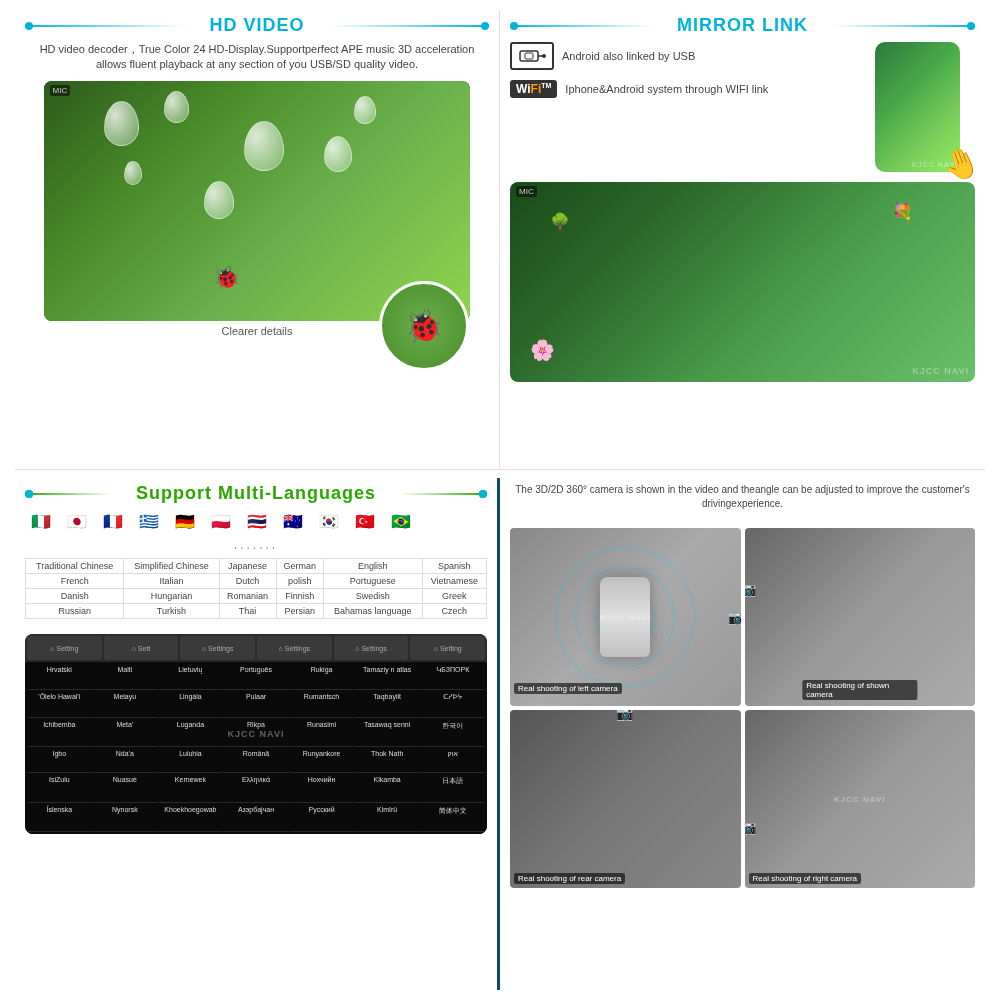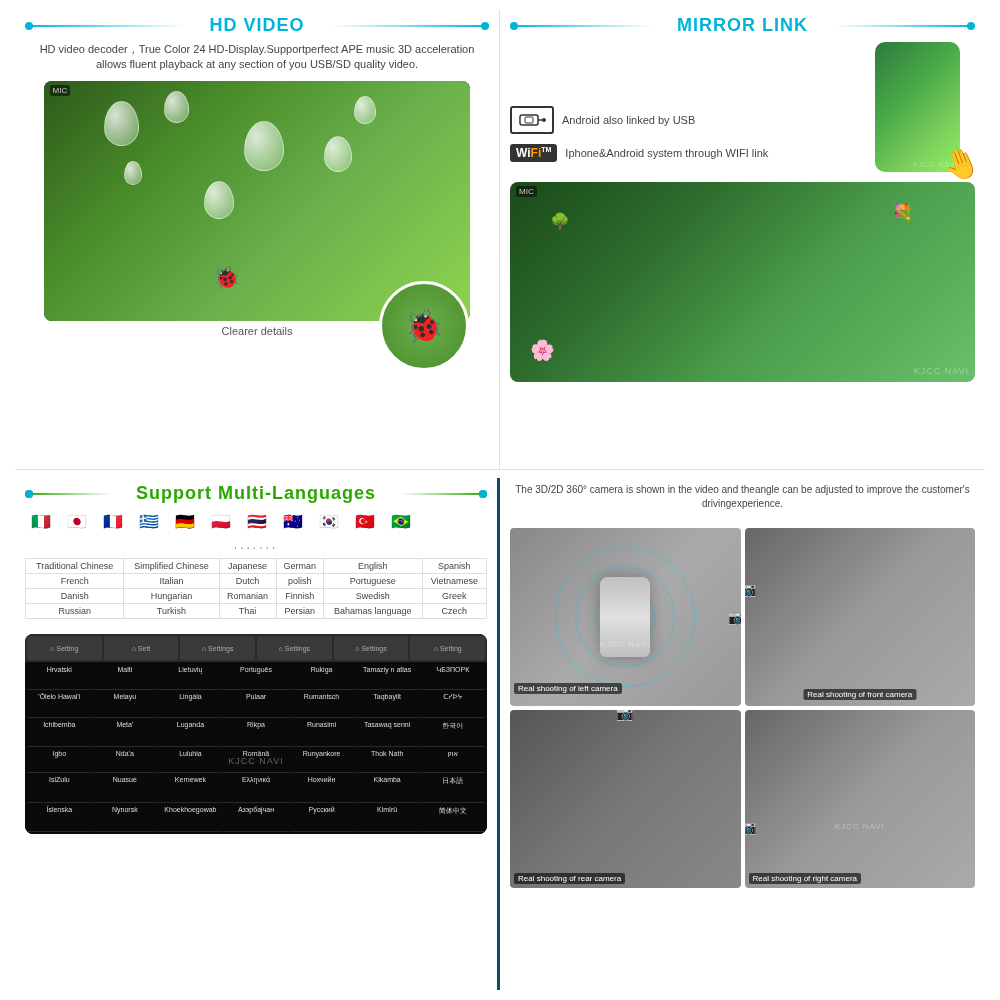--- a/index.html
+++ b/index.html
@@ -174,21 +174,21 @@
     }
 
     .mirror-content {
       display: flex;
       flex-direction: column;
       height: 100%;
     }
 
     .mirror-top {
       display: flex;
-      align-items: flex-end;
+      align-items: flex-start;
       margin-bottom: 10px;
     }
 
     .mirror-features {
       flex: 1;
     }
 
     .feature-row {
       display: flex;
       align-items: center;
@@ -441,24 +441,23 @@
       border-radius: 50%;
       top: 50%;
       left: 50%;
       transform: translate(-50%, -50%);
     }
 
     .kjcc-watermark {
       position: absolute;
       font-size: 9px;
       color: rgba(255,255,255,0.35);
-      font-weight: normal;
+      font-weight: bold;
       letter-spacing: 1px;
       pointer-events: none;
-      margin-top: 27px;
     }
   </style>
 </head>
 <body>
 
 <div class="page-wrapper">
 
   <div class="top-section">
 
     <div class="hd-video-panel">
@@ -705,21 +704,21 @@
           <div style="position:absolute;top:50%;left:50%;transform:translate(-50%,-50%);">
             <div class="car-top-view"></div>
           </div>
           <div class="cam-label">Real shooting of left camera</div>
 
           <div style="position:absolute;right:-5px;top:50%;transform:translateY(-50%);font-size:14px;">📷</div>
           <div class="kjcc-watermark" style="top:50%;left:50%;transform:translate(-50%,-50%);font-size:8px;">KJCC NAVI</div>
         </div>
 
         <div class="cam-view cam-view-top-right" style="position:relative;overflow:hidden;background:linear-gradient(135deg,#666,#999,#aaa);">
-          <div style="position:absolute;bottom:6px;left:50%;transform:translateX(-50%);font-size:8px;color:white;background:rgba(0,0,0,0.6);padding:1px 4px;border-radius:2px;">Real shooting of front camera</div>
+          <div style="position:absolute;bottom:6px;left:50%;transform:translateX(-50%);font-size:8px;color:white;background:rgba(0,0,0,0.6);padding:1px 4px;border-radius:2px;">Real shooting of shown camera</div>
           <div style="position:absolute;left:-5px;top:30%;font-size:14px;">📷</div>
         </div>
 
         <div class="cam-view cam-view-bottom-left" style="position:relative;overflow:hidden;background:linear-gradient(135deg,#555,#777,#888);">
           <div style="position:absolute;bottom:4px;left:4px;font-size:8px;color:white;background:rgba(0,0,0,0.6);padding:1px 4px;border-radius:2px;">Real shooting of rear camera</div>
           <div style="position:absolute;top:-5px;left:50%;transform:translateX(-50%);font-size:14px;">📷</div>
         </div>
 
         <div class="cam-view cam-view-bottom-right" style="position:relative;overflow:hidden;background:linear-gradient(135deg,#666,#999,#aaa);">
           <div style="position:absolute;bottom:4px;left:4px;font-size:8px;color:white;background:rgba(0,0,0,0.6);padding:1px 4px;border-radius:2px;">Real shooting of right camera</div>

